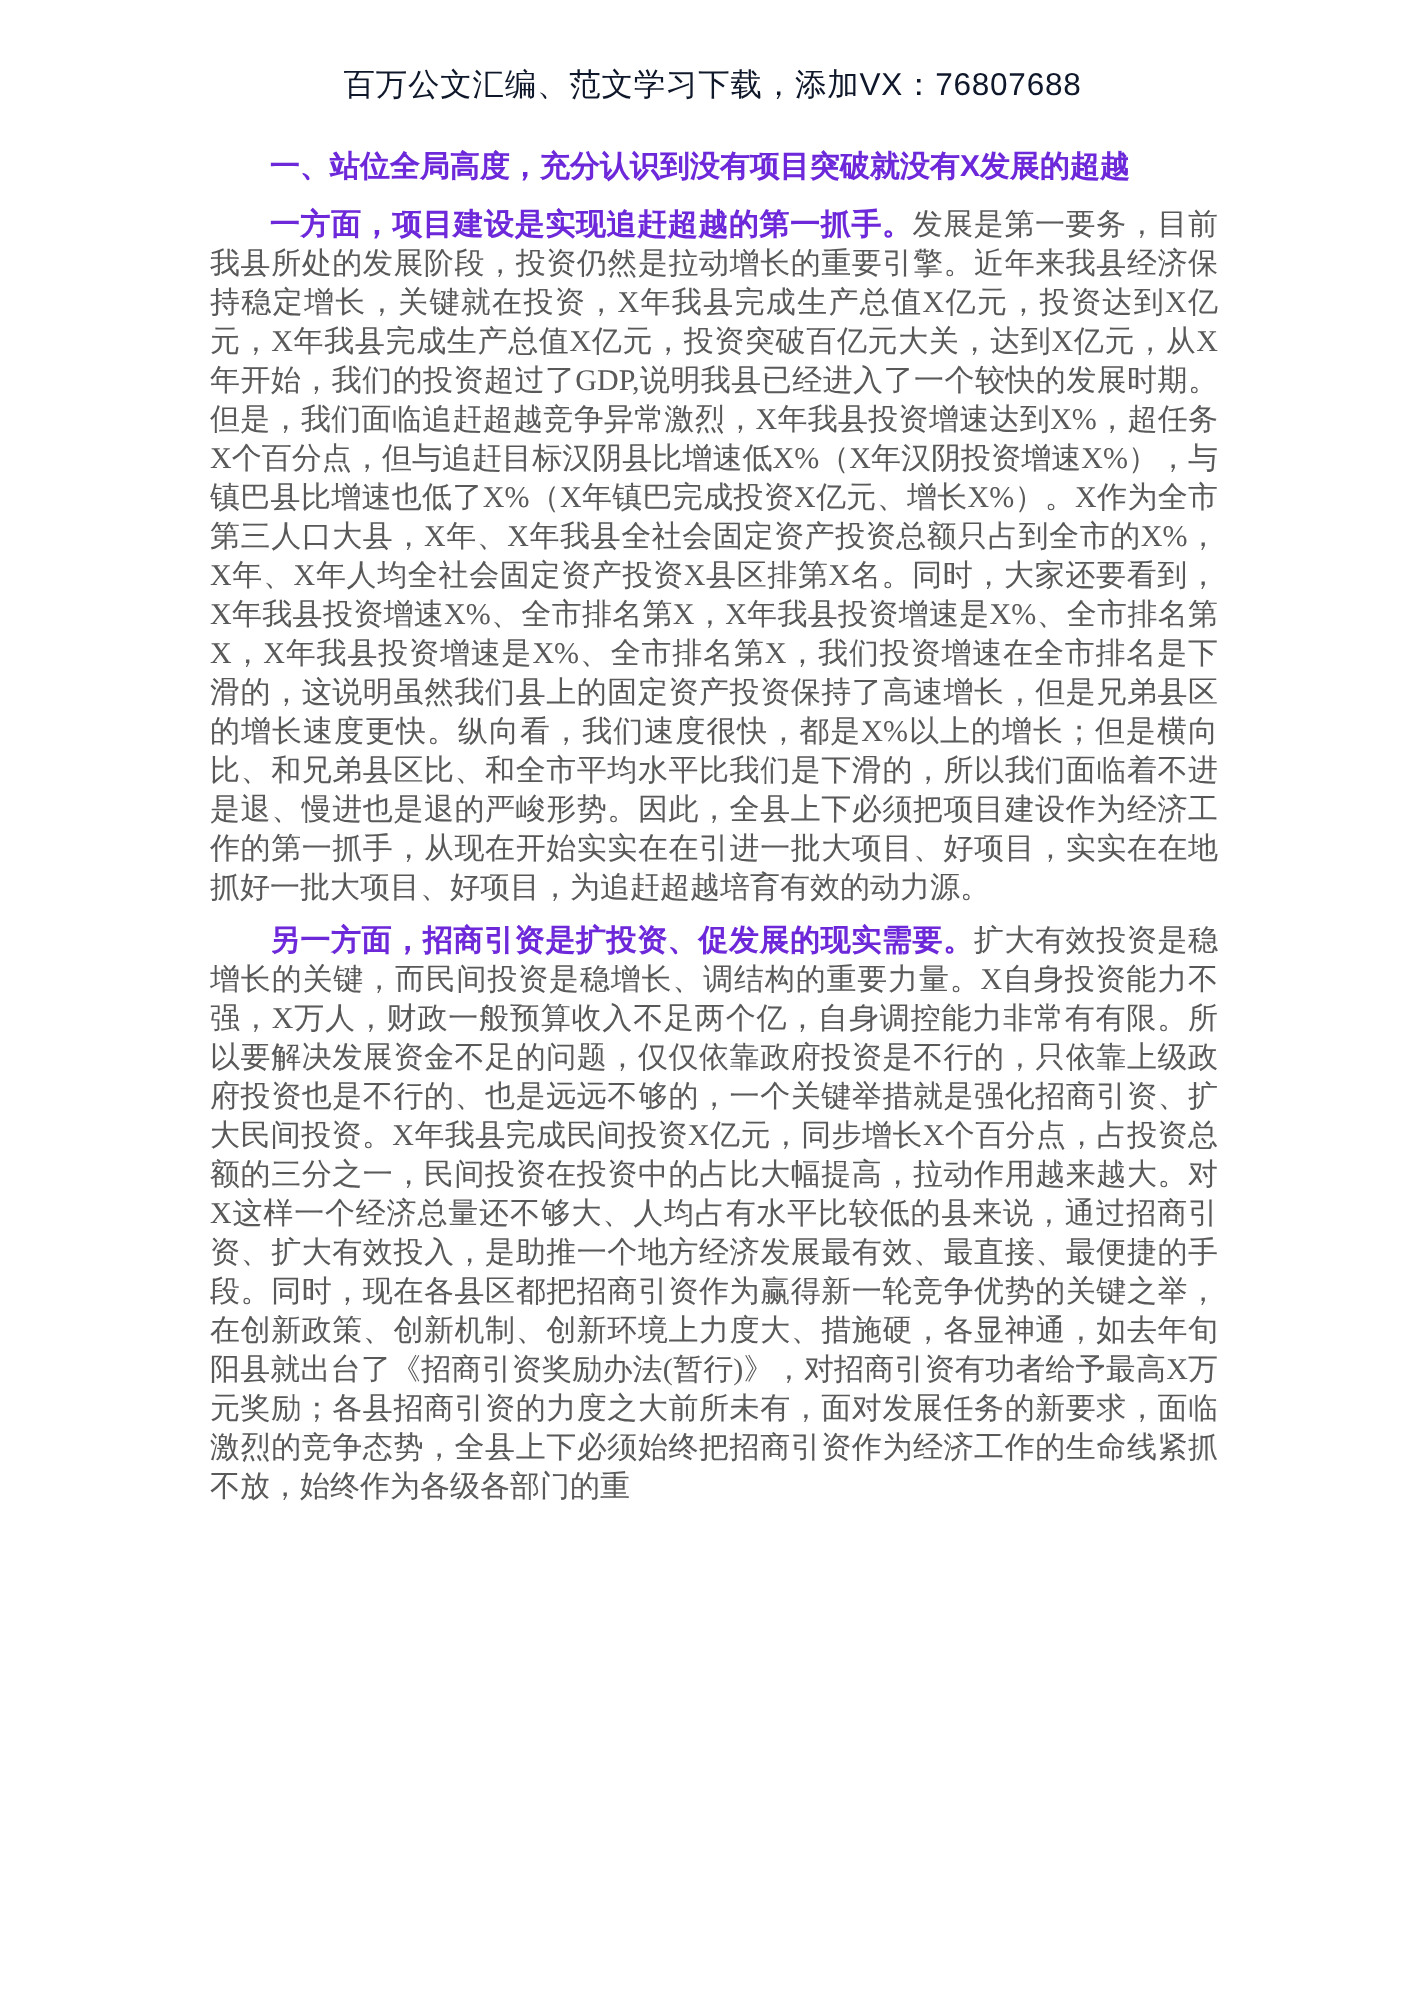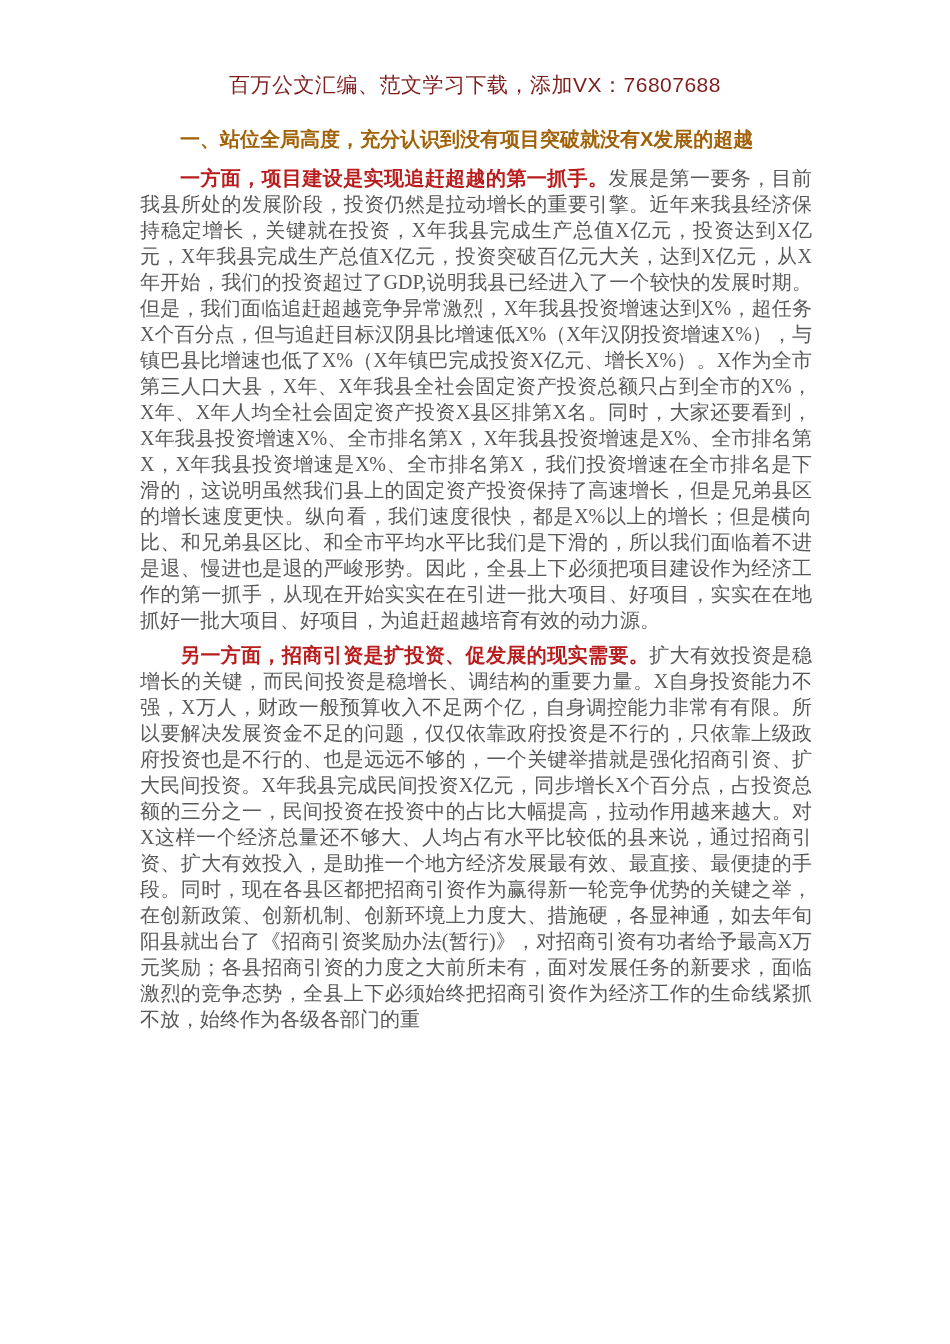--- a/index.html
+++ b/index.html
@@ -5,53 +5,53 @@
   html, body { margin: 0; padding: 0; background: #ffffff; }
   .page {
     position: relative;
     width: 950px;
     height: 1344px;
     background: #ffffff;
     overflow: hidden;
     box-sizing: border-box;
   }
   .promo-header {
-    padding-top: 72px;
+    padding-top: 44px;
     text-align: center;
     font-family: "Liberation Sans", "DejaVu Sans", sans-serif;
     font-size: 21px;
     line-height: 26px;
-    color: #7f1d1d;
+    color: #0f172a;
     letter-spacing: 0.5px;
   }
   .content {
     margin: 28px 138px 0 140px;
     font-family: "Liberation Serif", "DejaVu Serif", serif;
     font-size: 20px;
     line-height: 26px;
     color: #595959;
     text-align: justify;
   }
   .para {
     text-indent: 2em;
     margin: 0 0 9px 0;
   }
   .heading {
     text-indent: 2em;
     margin: 13px 0 13px 0;
     font-family: "Liberation Sans", "DejaVu Sans", sans-serif;
     font-weight: bold;
     font-size: 20px;
-    color: #a16207;
+    color: #6d28d9;
     text-align: left;
   }
   .lead {
     font-family: "Liberation Sans", "DejaVu Sans", sans-serif;
     font-weight: bold;
-    color: #b91c1c;
+    color: #6d28d9;
   }
 </style>
 </head>
 <body>
 
 <div class="page">
 
   <div class="promo-header">百万公文汇编、范文学习下载，添加VX：76807688</div>
 
   <div class="content">

